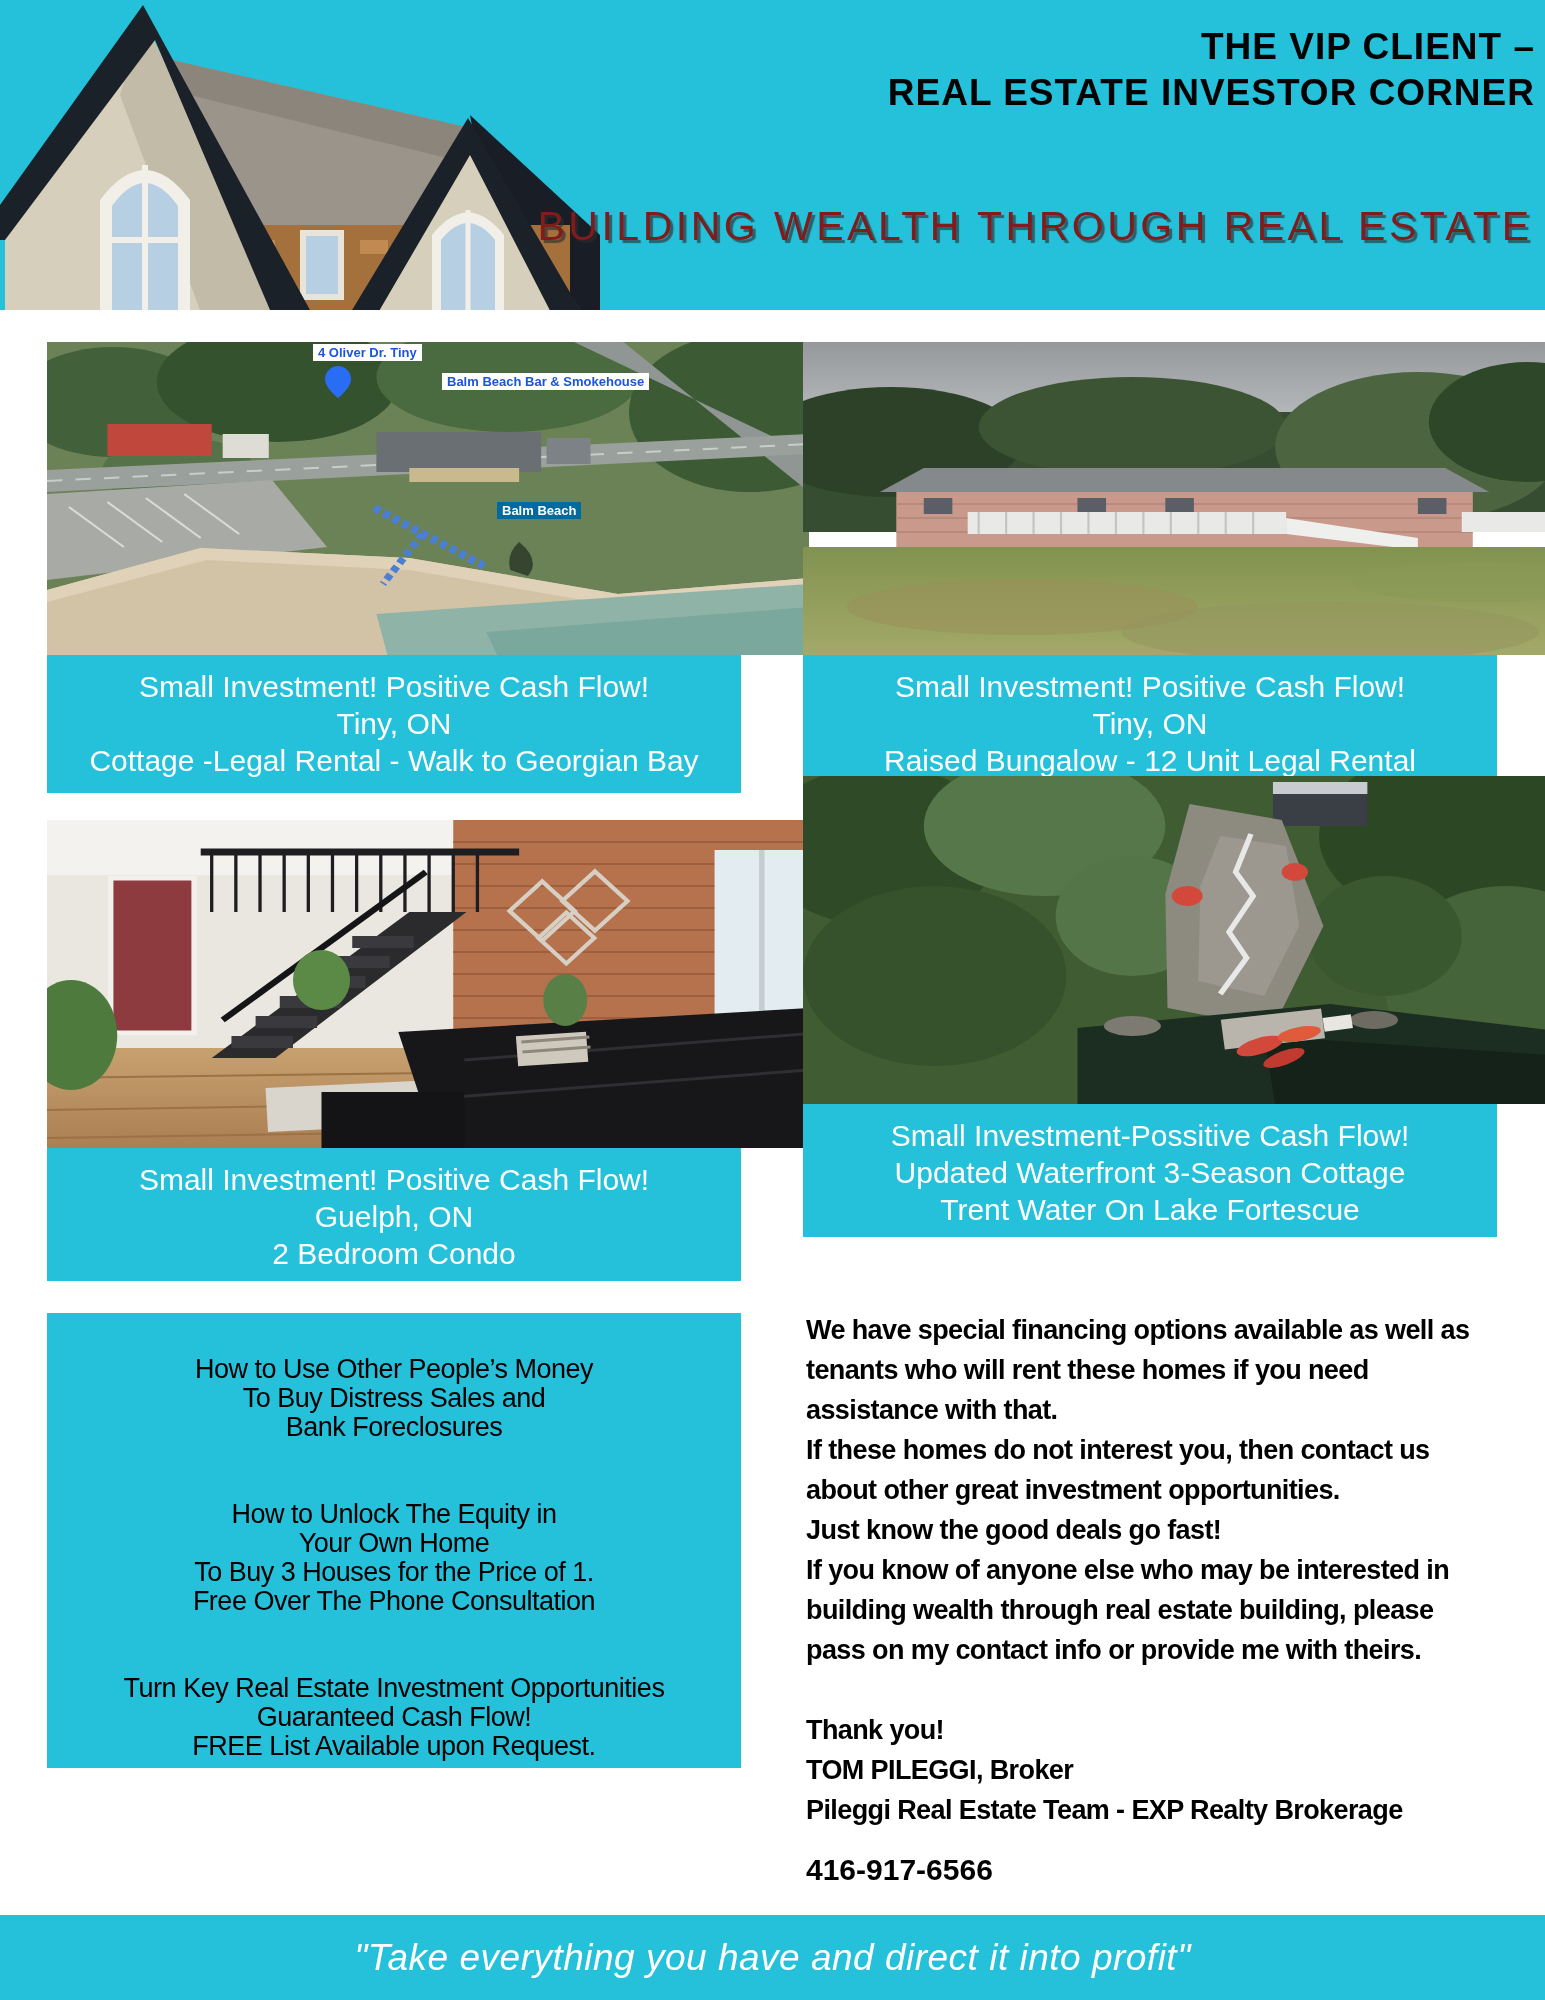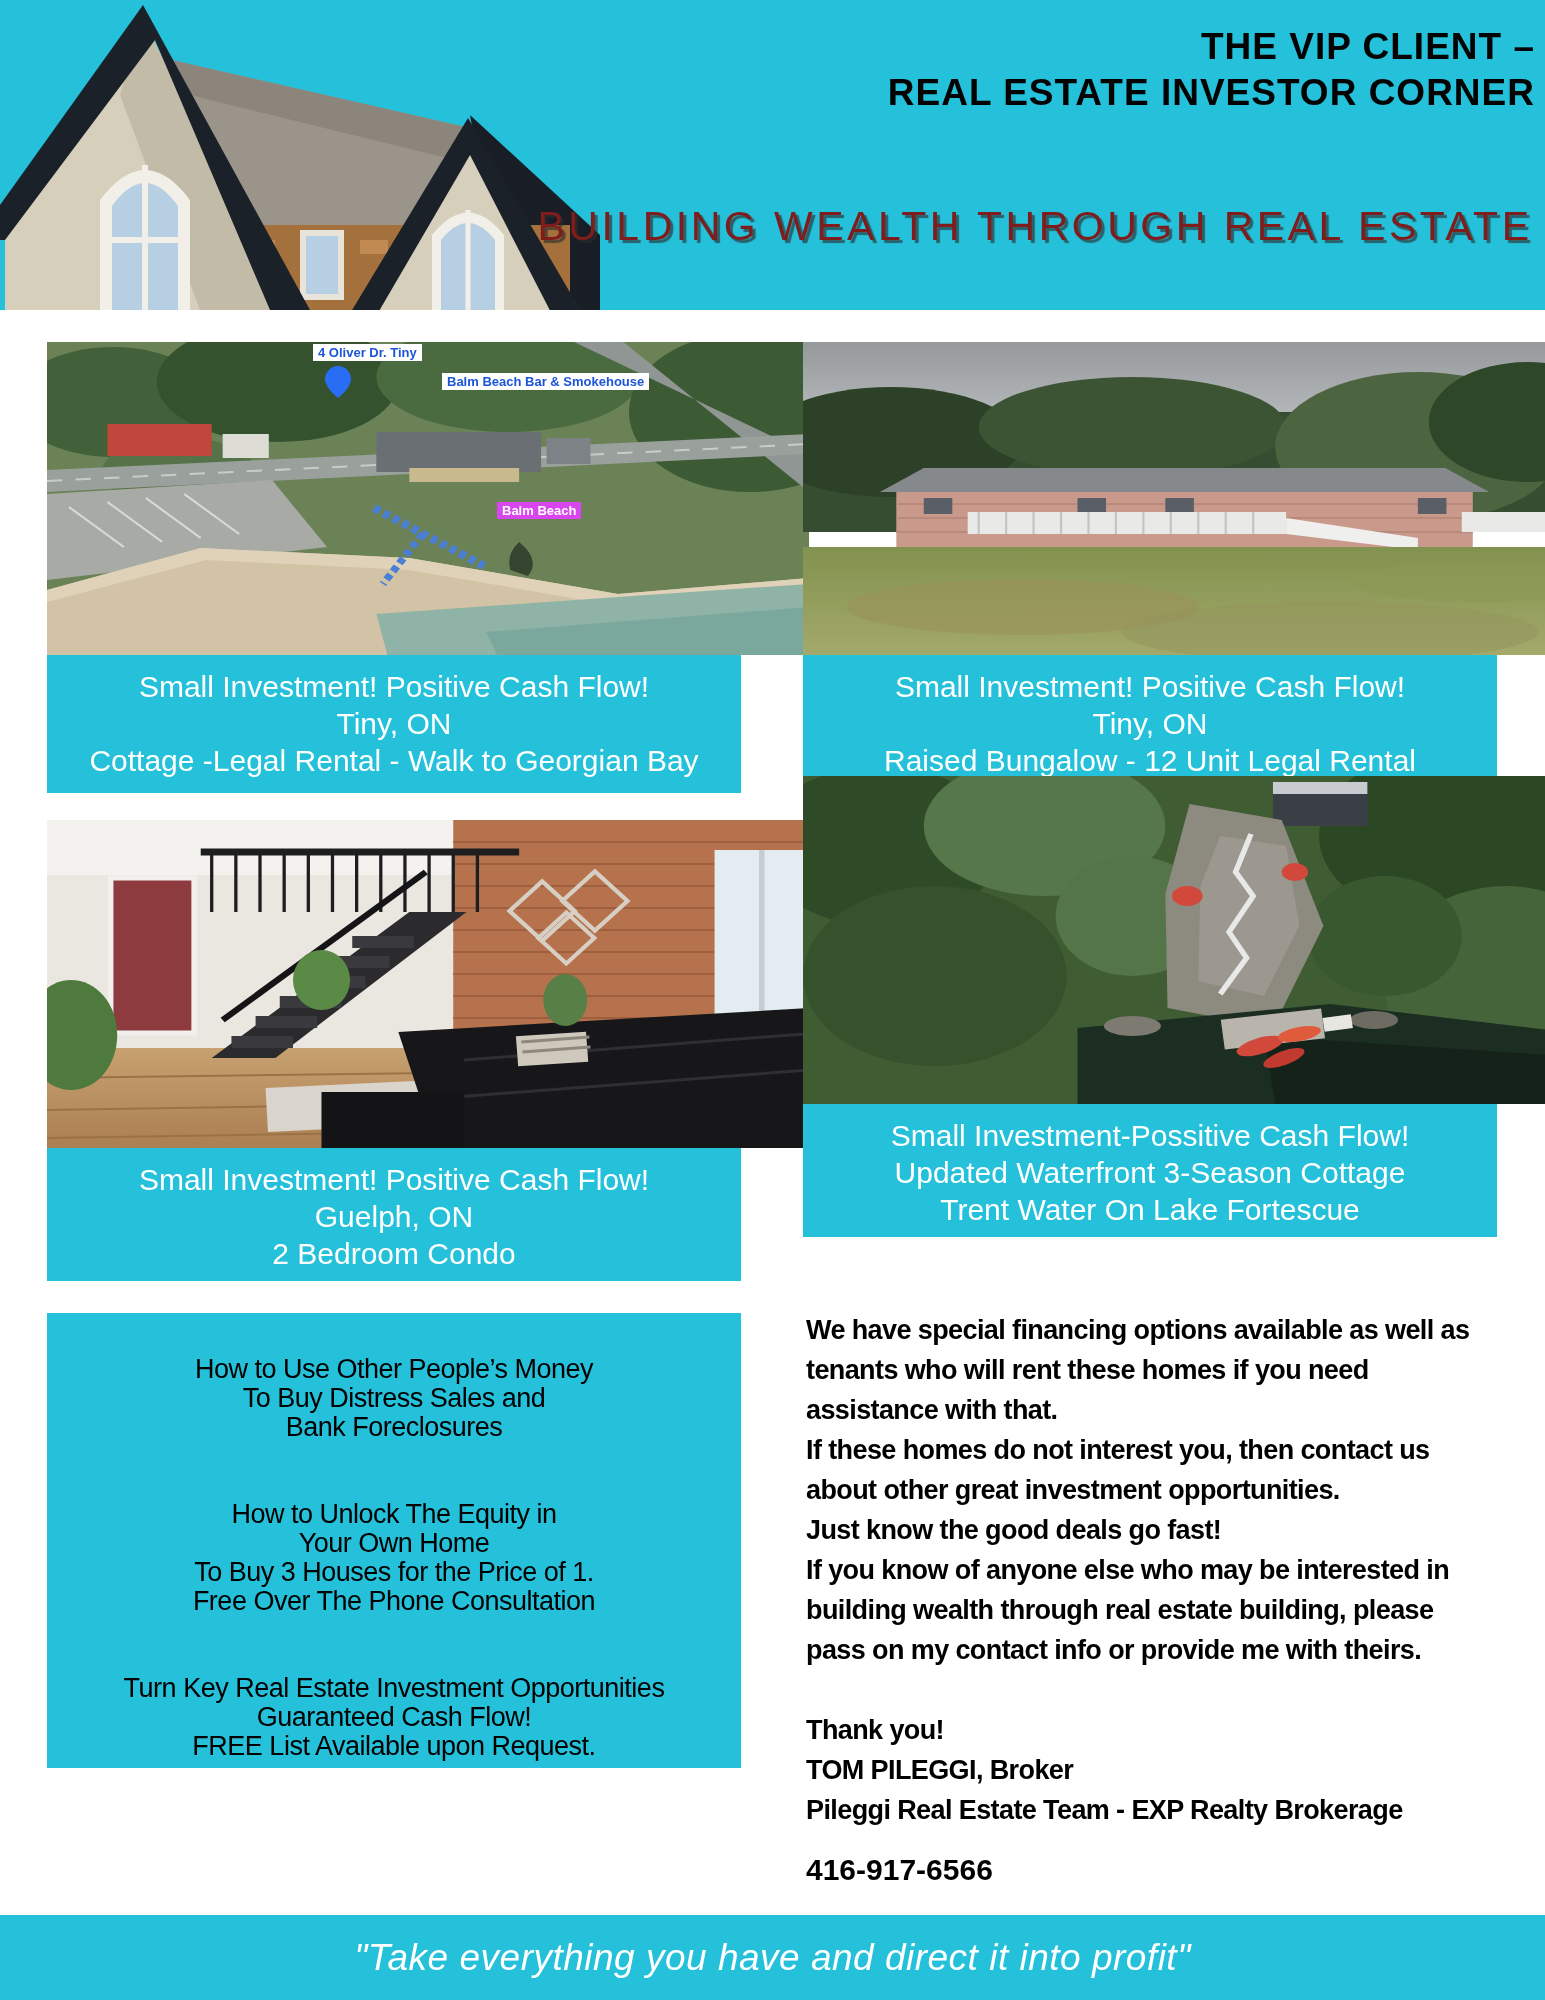--- a/index.html
+++ b/index.html
@@ -26,21 +26,21 @@
   .caption{
     box-sizing:border-box;width:694px;background:var(--cyan,#25c1db);color:#ffffff;
     text-align:center;font-size:30px;line-height:37px;padding-top:13px;
   }
   .row1 .photo{height:313px;} .row1 .caption{height:138px;}
   .row2 .photo{height:328px;} .row2 .caption{height:133px;}
   .map-label{
     position:absolute;background:#ffffff;color:#1c55d8;font-weight:bold;
     font-size:13px;line-height:17px;padding:0 5px;white-space:nowrap;
   }
-  .map-label.on-blue{background:#d946ef;color:#ffffff;}
+  .map-label.on-blue{background:#0369a1;color:#ffffff;}
   .map-pin{position:absolute;}
   
   .promo{
     position:absolute;left:47px;top:1313px;width:694px;height:455px;box-sizing:border-box;
     background:var(--cyan,#25c1db);color:#000;font-weight:normal;text-align:center;
     padding-top:42px;font-size:27px;line-height:29px;letter-spacing:-0.5px;
   }
   .promo-line{min-height:29px;white-space:nowrap;}
   
   .message{

